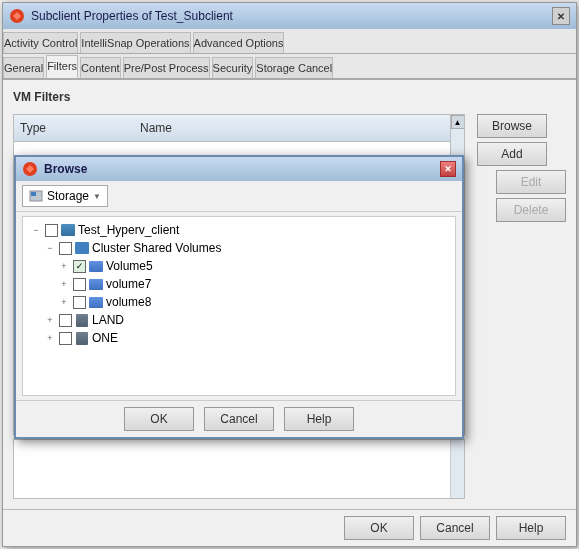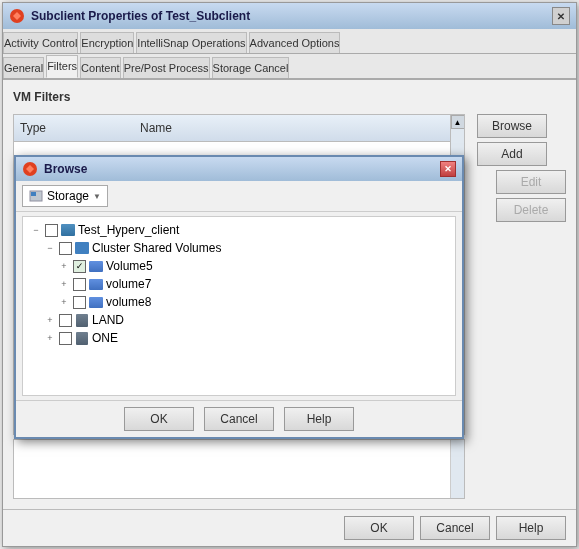--- a/index.html
+++ b/index.html
@@ -36,21 +36,21 @@
 
     .title-bar-icon {
       width: 16px;
       height: 16px;
       flex-shrink: 0;
     }
 
     .title-bar-text {
       flex: 1;
       font-size: 12px;
-      font-weight: bold;
+      font-weight: normal;
       color: #1a1a4a;
     }
 
     .title-bar-close {
       width: 18px;
       height: 18px;
       background: #d0d0d0;
       border: 1px solid #888;
       display: flex;
       align-items: center;
@@ -430,30 +430,30 @@
     <svg class="title-bar-icon" viewBox="0 0 16 16">
       <circle cx="8" cy="8" r="7" fill="#e04020"></circle>
       <path d="M4 8 L8 4 L12 8 L8 12 Z" fill="#ff8060"></path>
     </svg>
     <span class="title-bar-text">Subclient Properties of Test_Subclient</span>
     <div class="title-bar-close">✕</div>
   </div>
 
   <div class="tabs-row">
     <div class="tab">Activity Control</div>
-    <div class="tab">Encryption</div>
     <div class="tab">IntelliSnap Operations</div>
     <div class="tab">Advanced Options</div>
   </div>
 
   <div class="tabs-row-2">
     <div class="tab">General</div>
     <div class="tab active">Filters</div>
     <div class="tab">Content</div>
     <div class="tab">Pre/Post Process</div>
+    <div class="tab">Security</div>
     <div class="tab">Storage Cancel</div>
   </div>
 
   <div class="content-area">
     <div class="section-label">VM Filters</div>
 
     <div class="main-content-row">
       <div class="filter-area">
 
         <div class="vm-filters-box">

